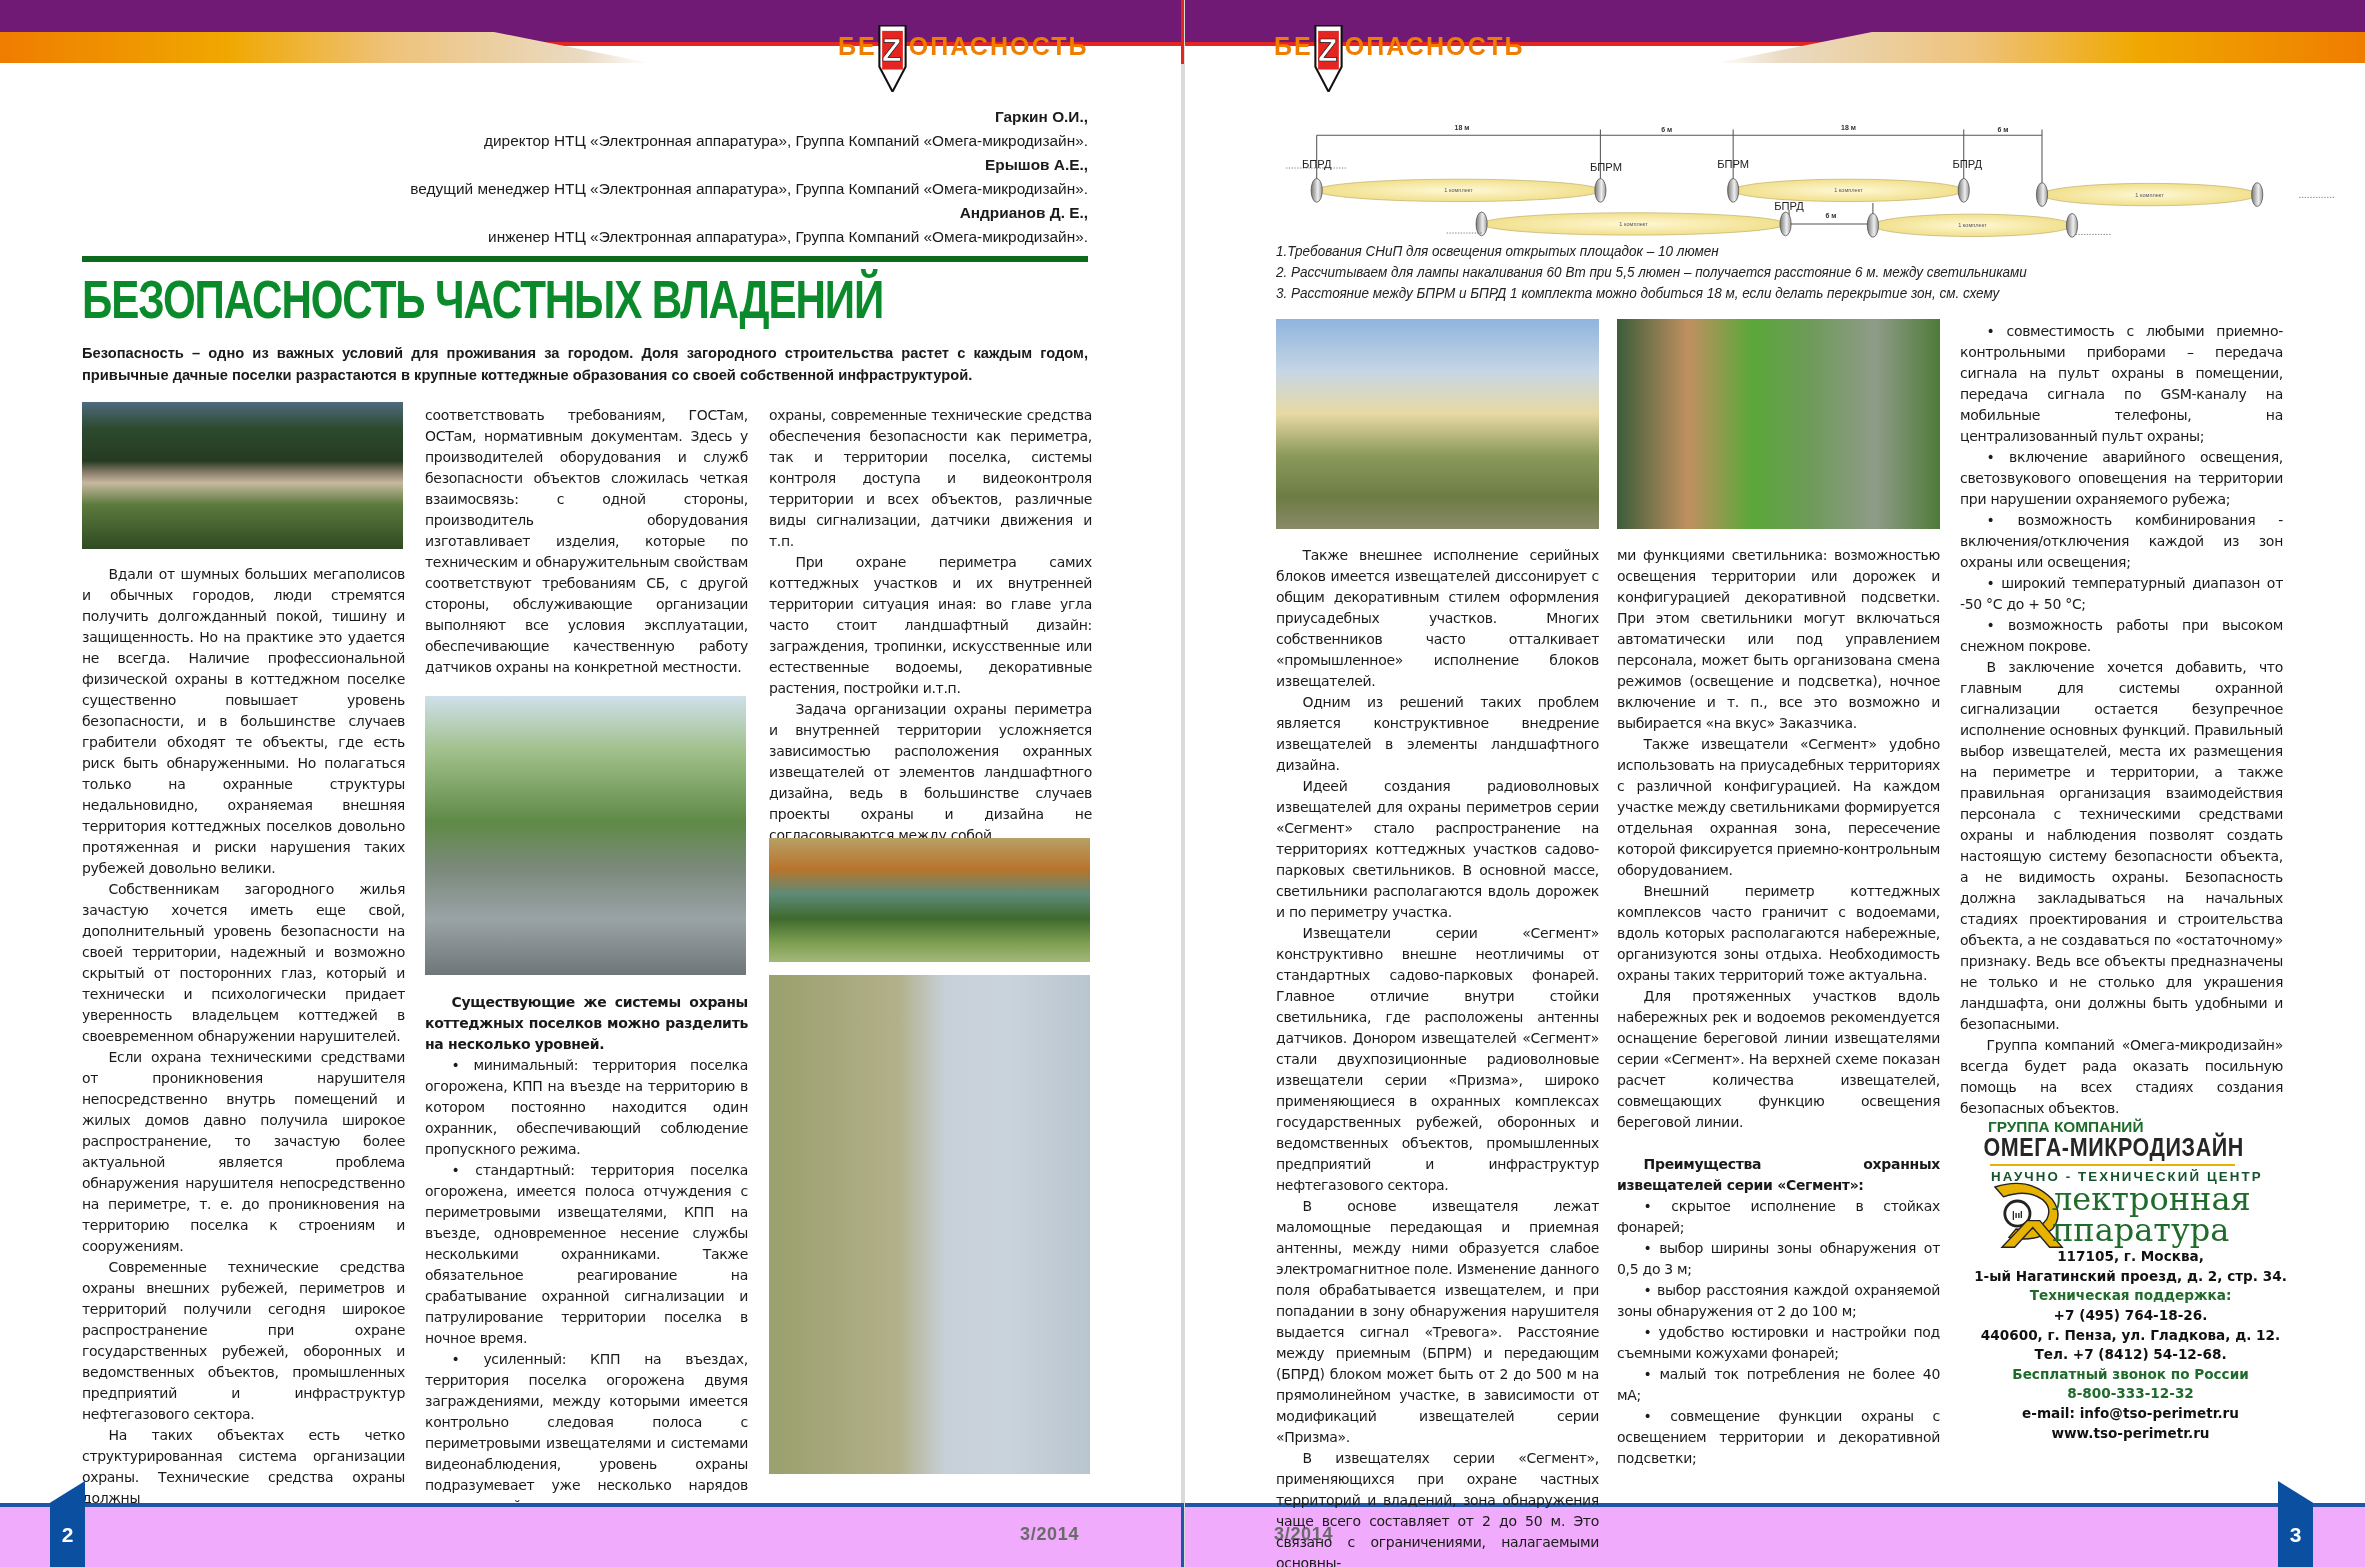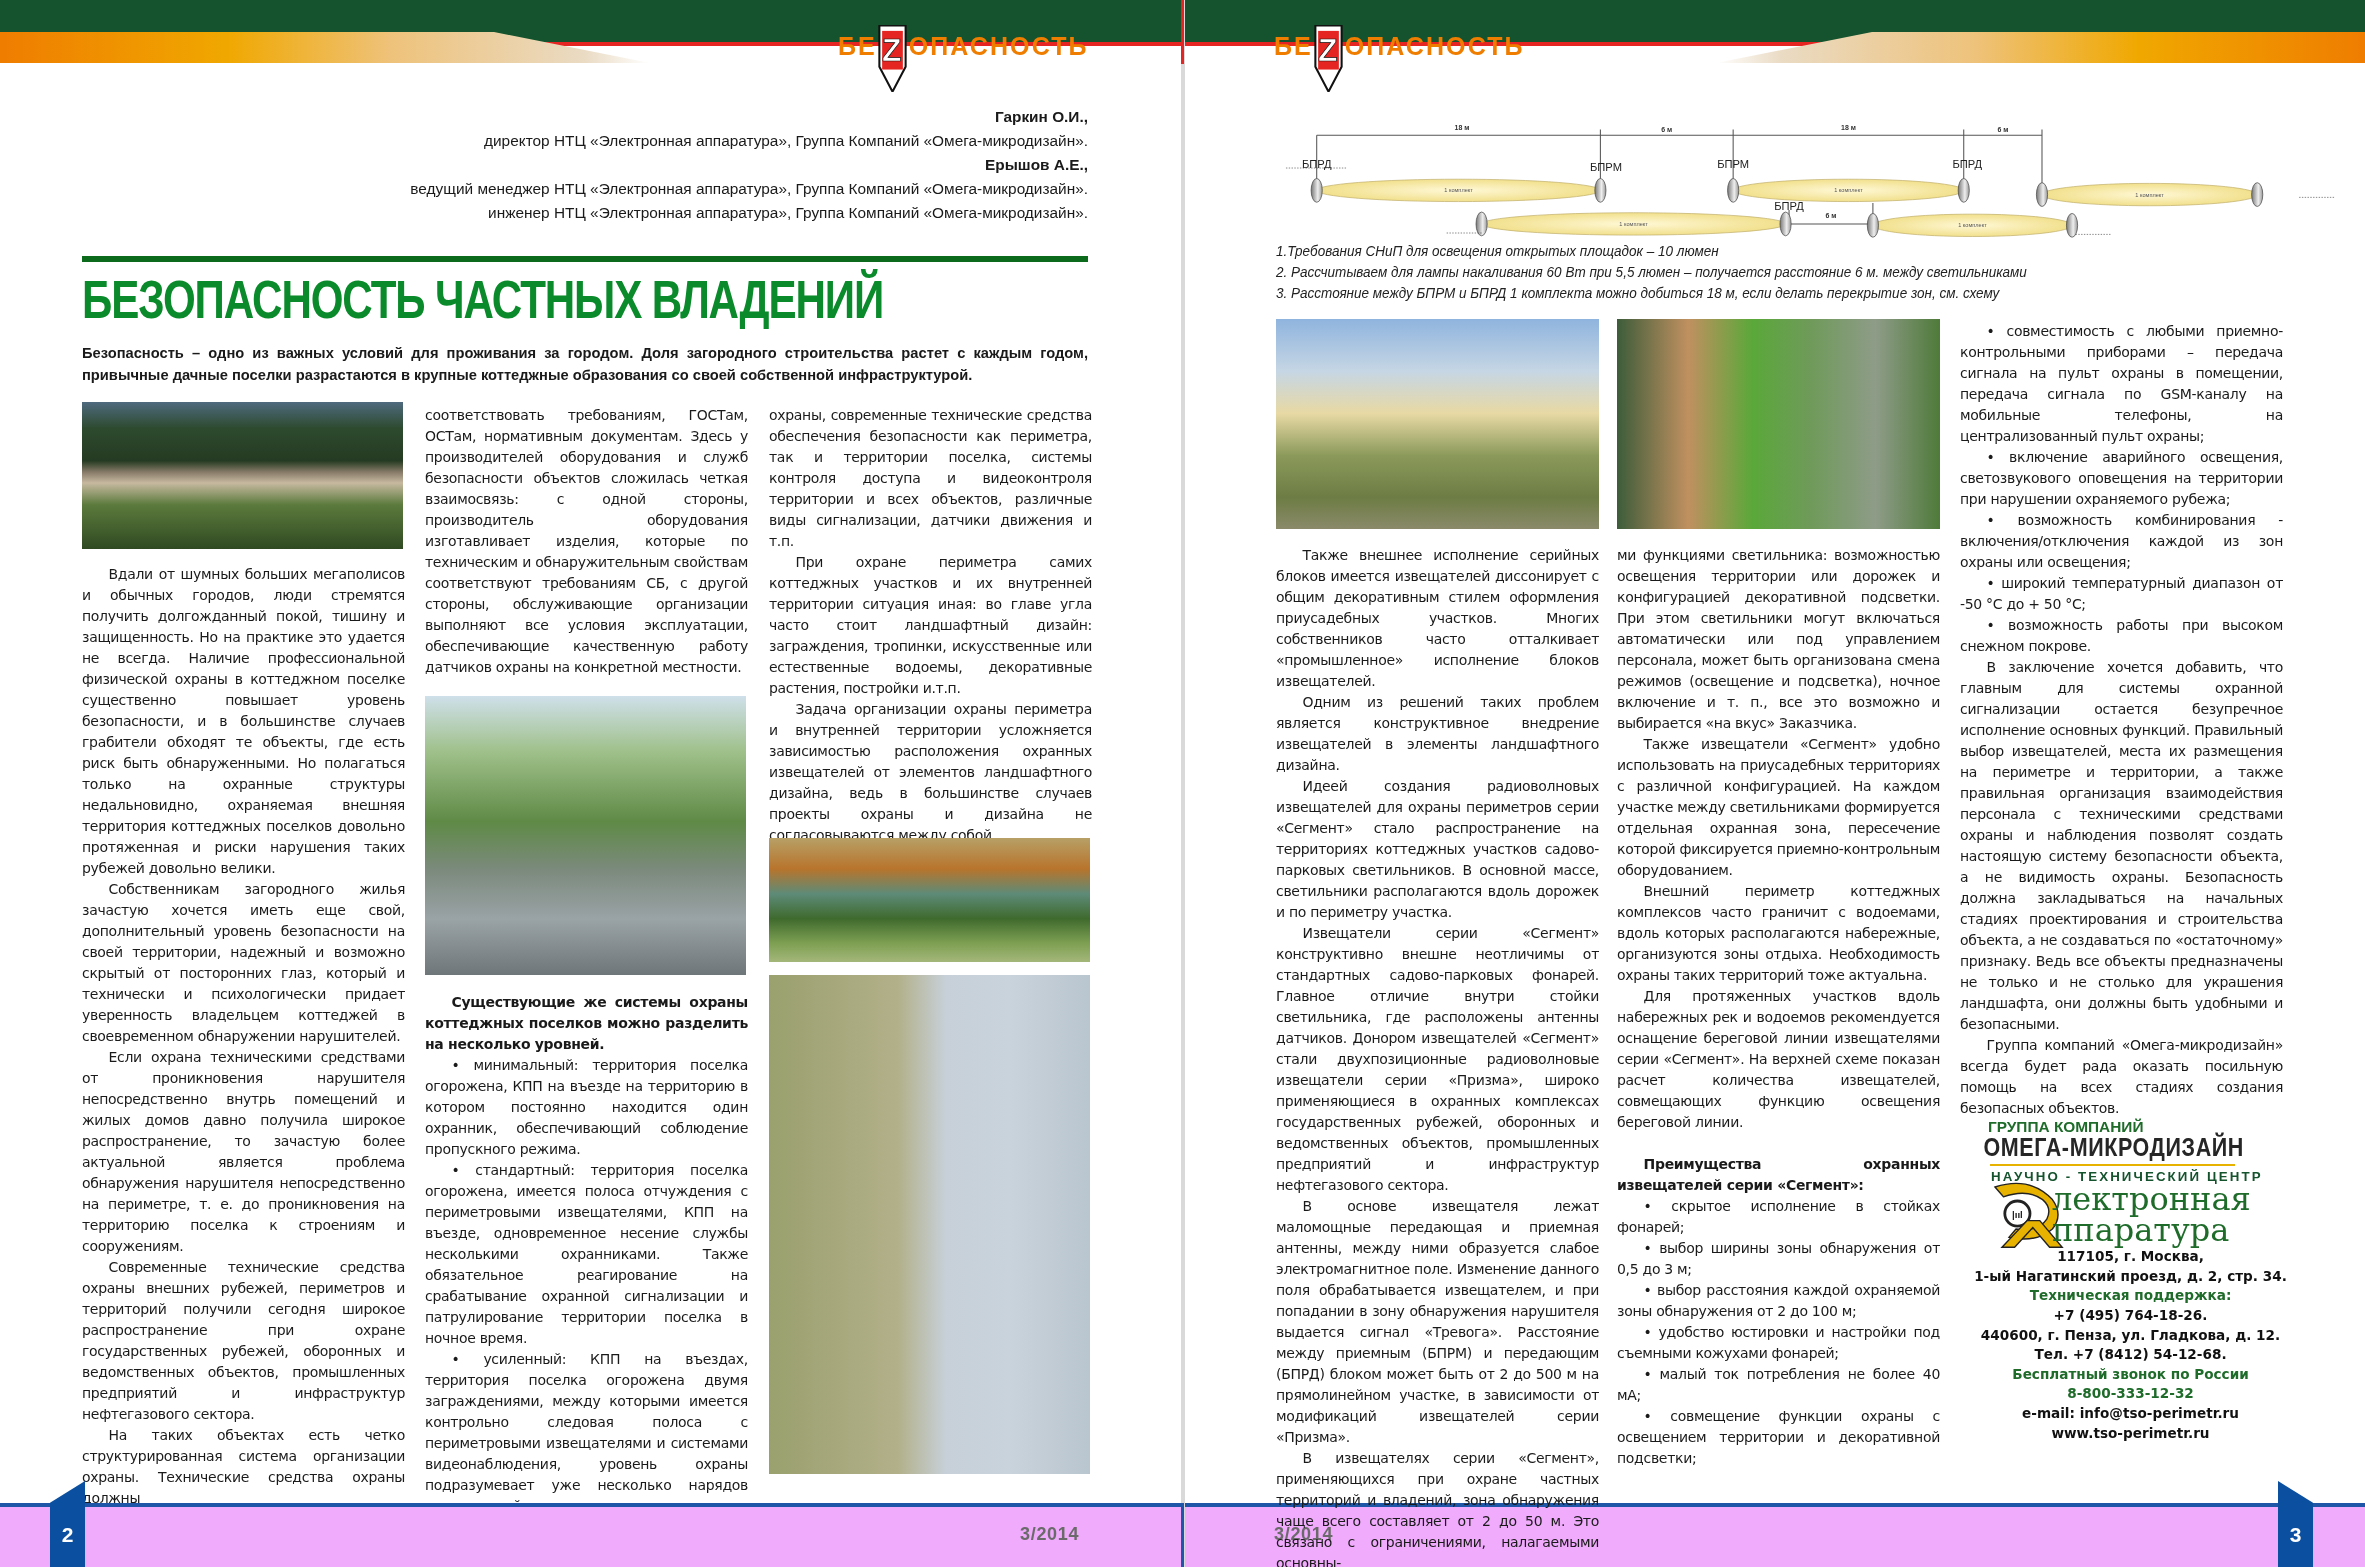--- a/index.html
+++ b/index.html
@@ -7,21 +7,21 @@
   body { font-family: "DejaVu Sans", sans-serif; color: #1a1a1a; position: relative; }
 
   .page { position: absolute; top: 0; width: 1183px; height: 1568px; background: #fff; overflow: hidden; }
   .page.left { left: 0; }
   .page.right { left: 1183px; }
   .spine { position: absolute; left: 1181px; top: 0; width: 4.2px; height: 1568px; background: #d9d9d9; z-index: 5; }
   .spine-line-top { position: absolute; left: 1181px; top: 0; width: 2.8px; height: 64px; background: #e52521; z-index: 6; }
   .spine-line-bot { position: absolute; left: 1181px; top: 1503px; width: 2.8px; height: 64px; background: #1f56a8; z-index: 6; }
 
   
-  .hdr { position: absolute; top: 0; left: 0; width: 1183px; height: 46px; background: #14532d; border-bottom: 4.2px solid #e52521; }
+  .hdr { position: absolute; top: 0; left: 0; width: 1183px; height: 46px; background: #701a75; border-bottom: 4.2px solid #e52521; }
   .hdr-band { position: absolute; top: 32px; height: 31px; width: 650px; }
   .left .hdr-band { left: 0; background: linear-gradient(90deg,#ef7d00 0%, #f0a800 35%, #eec27a 60%, #eadbc4 90%, rgba(230,230,230,0) 100%);
     clip-path: polygon(0 0, 76% 0, 100% 100%, 0 100%); }
   .right .hdr-band { right: 0; background: linear-gradient(270deg,#ef7d00 0%, #f0a800 35%, #eec27a 60%, #eadbc4 90%, rgba(230,230,230,0) 100%);
     clip-path: polygon(24% 0, 100% 0, 100% 100%, 0 100%); }
   .hdr-logo { position: absolute; top: 26.5px; height: 39px; display: flex; align-items: center; font-family: "Liberation Sans", sans-serif; font-weight: bold; font-size: 25px; color: #ef7d00; letter-spacing: 2.1px; }
   .left .hdr-logo { left: 838px; }
   .right .hdr-logo { left: 91px; }
   .z-mark { display: inline-block; width: 29px; height: 67px; position: relative; margin: 0 1.4px; top: 12.6px; }
   .z-mark svg { width: 29px; height: 67px; }
@@ -103,20 +103,21 @@
       </span>
       <span>ОПАСНОСТЬ</span>
     </div>
   </div>
 
   <div class="authors">
     <div class="name">Гаркин О.И.,</div>
     <div>директор НТЦ «Электронная аппаратура», Группа Компаний «Омега-микродизайн».</div>
     <div class="name">Ерышов А.Е.,</div>
     <div>ведущий менеджер НТЦ «Электронная аппаратура», Группа Компаний «Омега-микродизайн».</div>
+    <div class="name">Андрианов Д. Е.,</div>
     <div>инженер НТЦ «Электронная аппаратура», Группа Компаний «Омега-микродизайн».</div>
   </div>
   <div class="green-rule"></div>
   <div class="title">БЕЗОПАСНОСТЬ ЧАСТНЫХ ВЛАДЕНИЙ</div>
   <div class="lead">Безопасность – одно из важных условий для проживания за городом. Доля загородного строительства растет с каждым годом, привычные дачные поселки разрастаются в крупные коттеджные образования со своей собственной инфраструктурой.</div>
 
   <div class="photo ph-village"></div>
 
   <div class="col" style="left:82px; top:564px;">
     <p>Вдали от шумных больших мегаполисов и обычных городов, люди стремятся получить долгожданный покой, тишину и защищенность. Но на практике это удается не всегда. Наличие профессиональной физической охраны в коттеджном поселке существенно повышает уровень безопасности, и в большинстве случаев грабители обходят те объекты, где есть риск быть обнаруженными. Но полагаться только на охранные структуры недальновидно, охраняемая внешняя территория коттеджных поселков довольно протяженная и риски нарушения таких рубежей довольно велики.</p>

